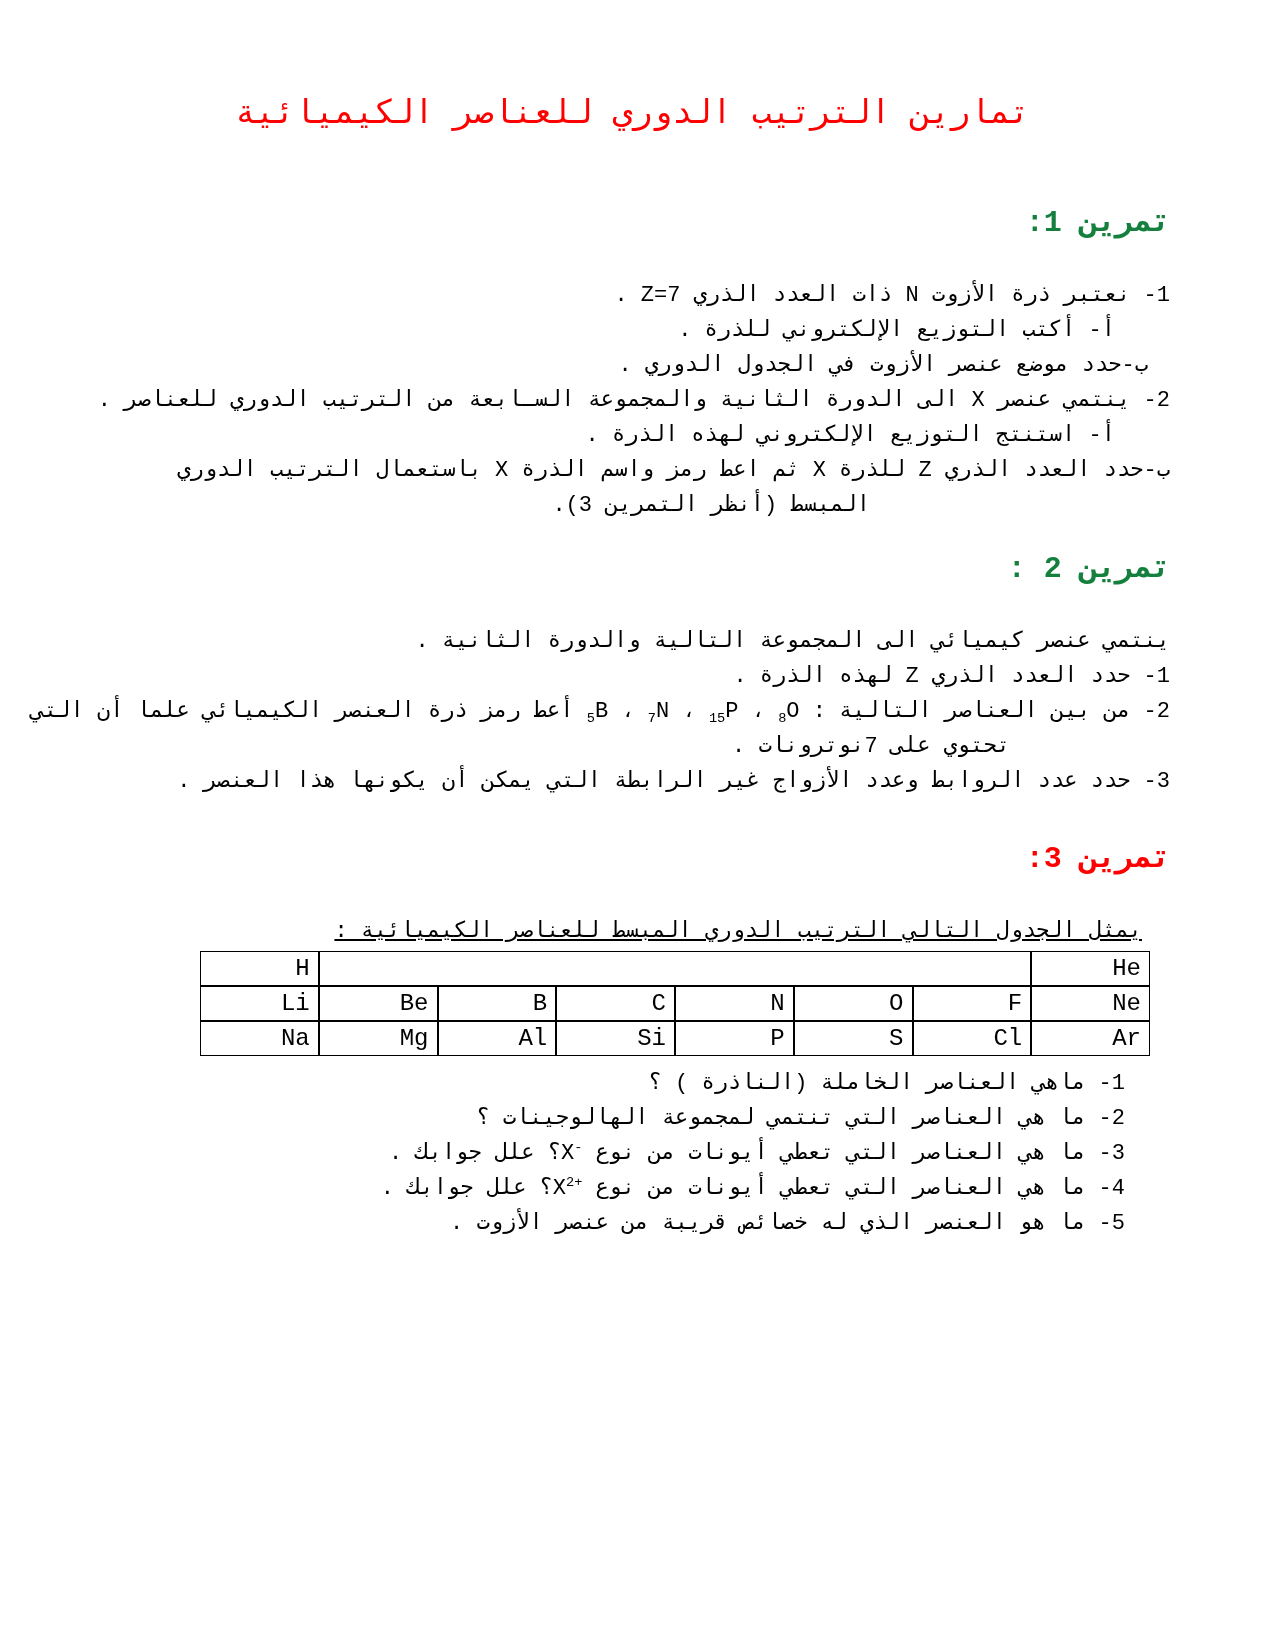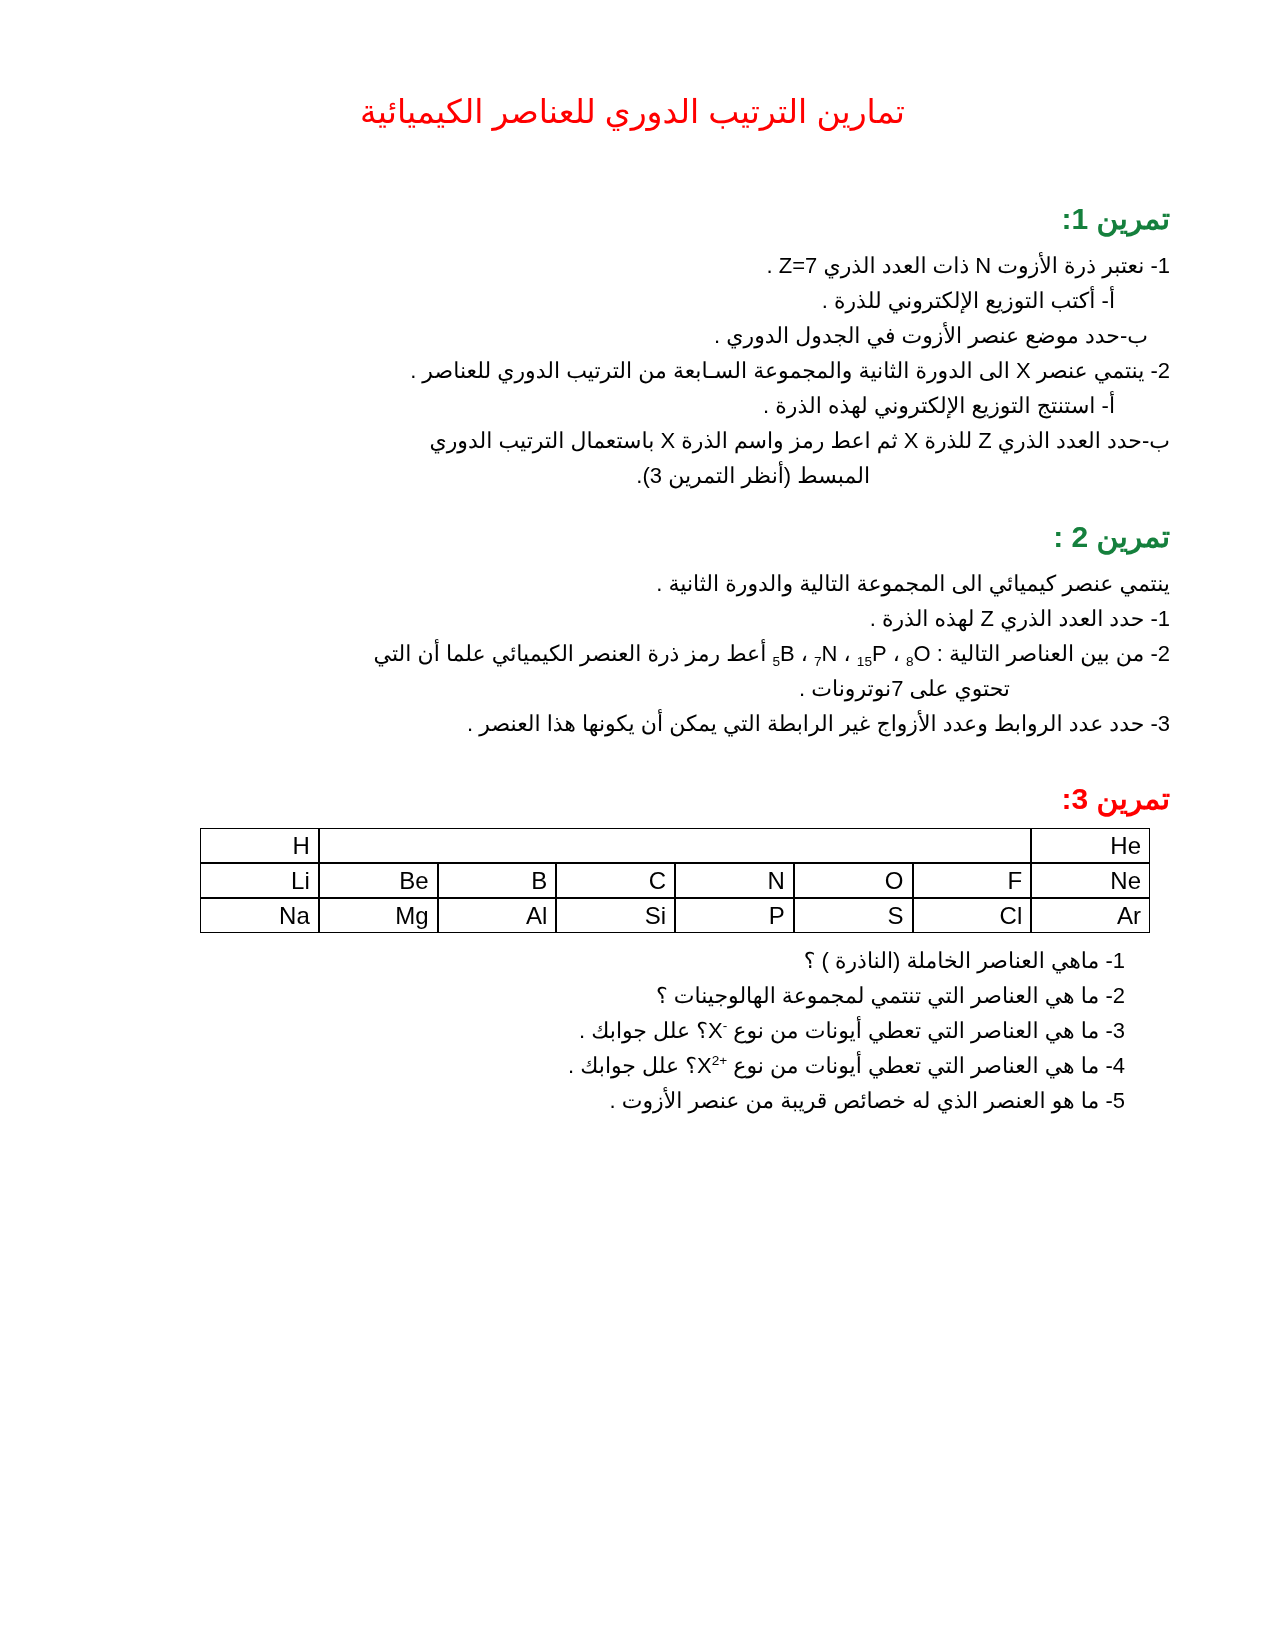--- a/index.html
+++ b/index.html
@@ -3,21 +3,21 @@
 <meta charset="utf-8">
 <style>
   html, body { margin: 0; padding: 0; background: #ffffff; }
   .sheet {
     position: relative;
     width: 1275px;
     height: 1342px;
     background: #ffffff;
     overflow: hidden;
     direction: rtl;
-    font-family: Liberation Sans, sans-serif;
+    font-family: Liberation Mono, monospace;
     color: #000000;
     box-sizing: border-box;
     padding: 0 105px 12px 95px;
   }
   .doc-title {
     padding-top: 92px;
     text-align: center;
     font-size: 33px;
     color: #FF0000;
     white-space: nowrap;
@@ -25,21 +25,21 @@
   .ex-heading {
     font-size: 30px;
     font-weight: bold;
     white-space: nowrap;
   }
   .blue { color: #15803d; }
   .red  { color: #FF0000; }
   #ex1-heading { margin-top: 70px; }
   #ex2-heading { margin-top: 26px; }
   #ex3-heading { margin-top: 40px; }
-  .body-block { margin-top: 12px; font-size: 22px; }
+  .body-block { margin-top: 38px; font-size: 22px; }
   .line {
     line-height: 35px;
     white-space: nowrap;
     text-align: right;
   }
   .ind-a    { padding-right: 55px; }   
   .ind-b    { padding-right: 22px; }   
   .ind-cont { padding-right: 300px; }  
   .ind-n    { padding-right: 160px; }  
   .ind-q    { padding-right: 45px; }   
@@ -88,20 +88,21 @@
   <div class="body-block">
     <div class="line">ينتمي عنصر كيميائي الى المجموعة التالية والدورة الثانية .</div>
     <div class="line">1- حدد العدد الذري Z لهذه الذرة .</div>
     <div class="line"><span>2- من بين العناصر التالية : </span><span class="chem"><sub>8</sub><span>O</span></span><span> ، </span><span class="chem"><sub>15</sub><span>P</span></span><span> ، </span><span class="chem"><sub>7</sub><span>N</span></span><span> ، </span><span class="chem"><sub>5</sub><span>B</span></span><span> أعط رمز ذرة العنصر الكيميائي علما أن التي</span></div>
     <div class="line ind-n">تحتوي على 7نوترونات .</div>
     <div class="line">3- حدد عدد الروابط وعدد الأزواج غير الرابطة التي يمكن أن يكونها هذا العنصر .</div>
   </div>
 
   <div id="ex3-heading" class="ex-heading red">تمرين 3:</div>
   <div class="body-block">
+    <div class="line ind-cap u">يمثل الجدول التالي الترتيب الدوري المبسط للعناصر الكيميائية :</div>
 
     <table class="ptable">
       <tbody>
           <tr>
         <td>H</td>
         <td colspan="6"></td>
         <td>He</td>
       </tr>
       <tr>
         <td>Li</td>

